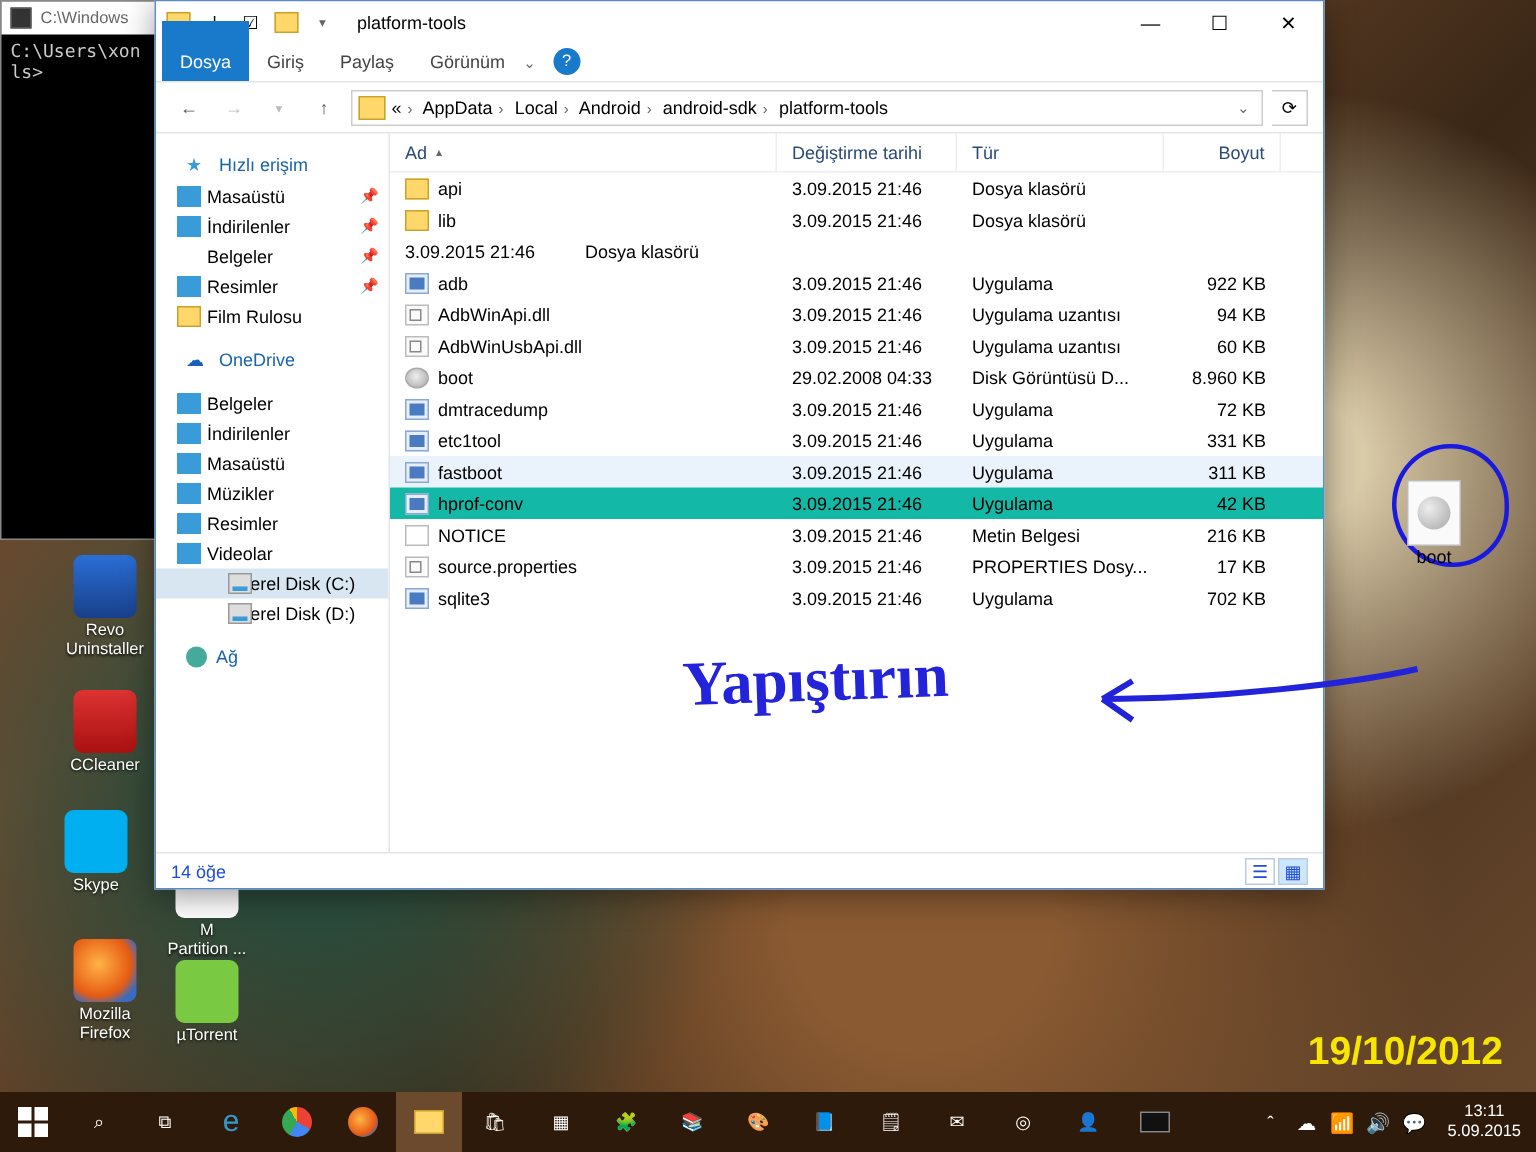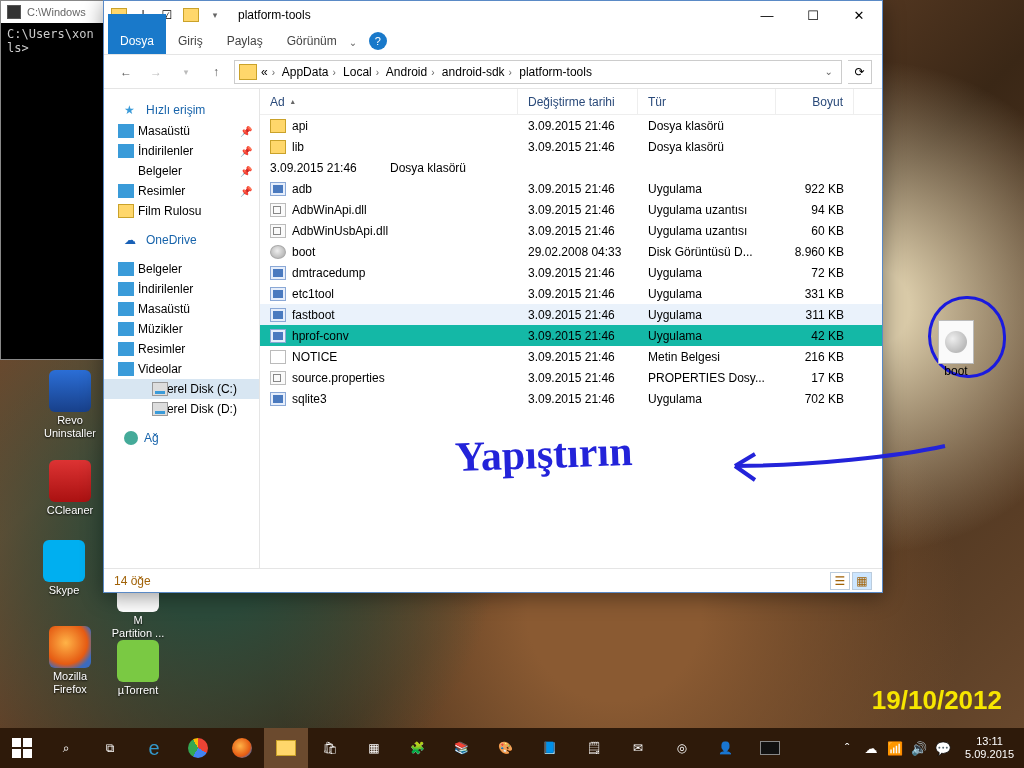--- a/index.html
+++ b/index.html
@@ -113,21 +113,21 @@
 .fic{width:16px;height:14px;flex-shrink:0;}
 .fic.folder{background:#ffd76b;border:1px solid #caa22a;}
 .fic.exe{background:#e6eefb;border:1px solid #8aa8d6;position:relative;}
 .fic.exe::after{content:"";position:absolute;inset:2px 2px 2px 2px;background:#4a7abf;}
 .fic.dll{background:#fafafa;border:1px solid #bbb;position:relative;}
 .fic.dll::after{content:"";position:absolute;left:2px;top:2px;width:6px;height:6px;border:1px solid #888;}
 .fic.disc{background:radial-gradient(circle at 45% 40%,#eee,#bbb 70%);border:1px solid #aaa;border-radius:50%;}
 .fic.txt{background:#fff;border:1px solid #bbb;}
 
 .status{height:24px;border-top:1px solid #e5e5e5;display:flex;align-items:center;
-  padding:0 10px;font-size:12px;color:#a16207;}
+  padding:0 10px;font-size:12px;color:#1d4ed8;}
 .status .views{margin-left:auto;display:flex;gap:2px;}
 .status .views div{width:20px;height:18px;border:1px solid #bcd;display:flex;align-items:center;justify-content:center;}
 .status .views .act{background:#cde6ff;}
 
 
 .ic.star{color:#3a9bd9;} .ic.blue{background:#3a9bd9;} .ic.fold{background:#ffd76b;border:1px solid #caa22a;}
 .ic.drive{background:#ddd;border:1px solid #999;position:relative;}
 .ic.drive::after{content:"";position:absolute;left:2px;right:2px;bottom:1px;height:3px;background:#3a9bd9;}
 .ic.net{background:#4a9; border-radius:50%;}
 </style>

